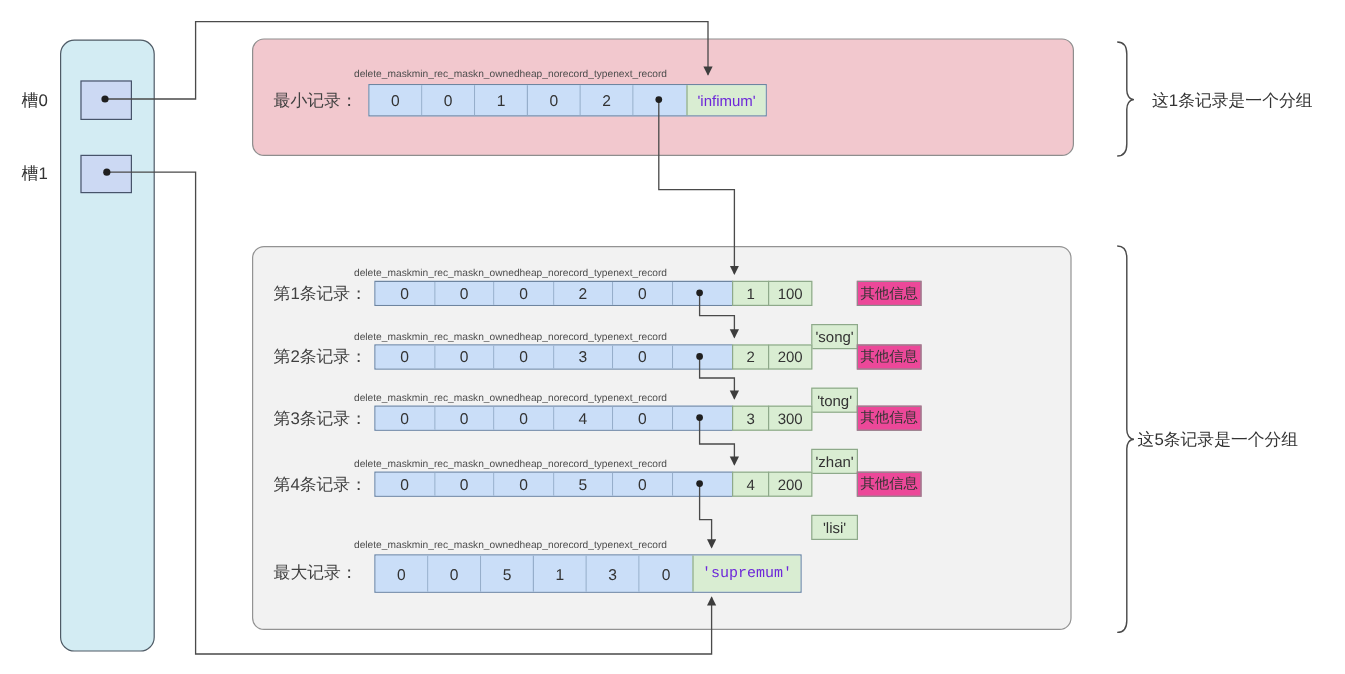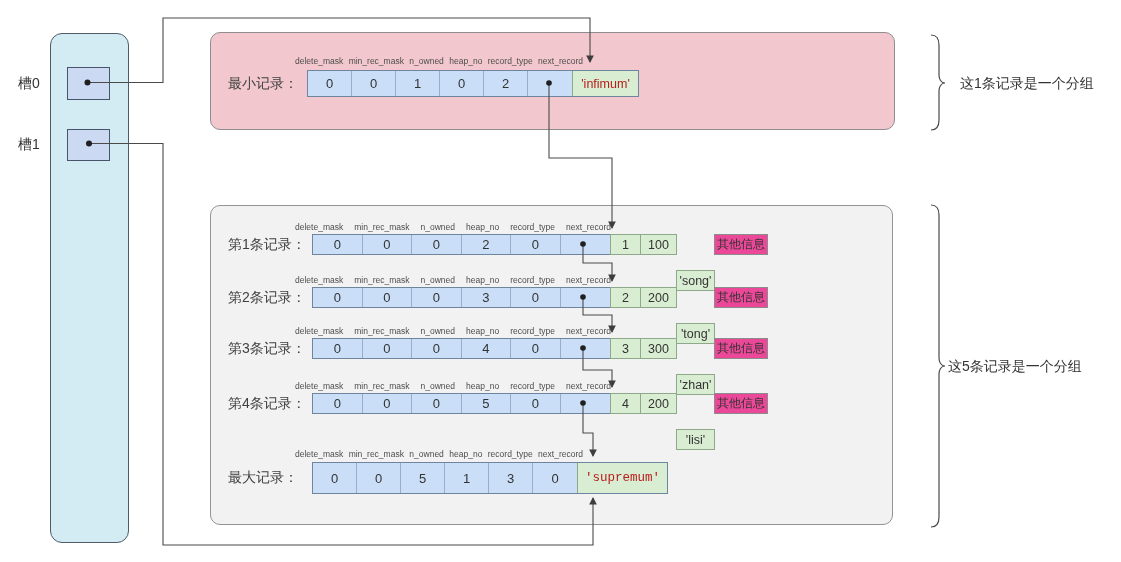--- a/index.html
+++ b/index.html
@@ -21,37 +21,37 @@
     left:210px;top:32px;width:685px;height:98px;
     background:#f2c8ce;border:1px solid #8e8e8e;border-radius:10px;
   }
   .gray{
     left:210px;top:205px;width:683px;height:320px;
     background:#f2f2f2;border:1px solid #939393;border-radius:10px;
   }
   
   .rowlabel{position:absolute;font-size:14px;line-height:18px;color:#404040;white-space:nowrap;}
   .hdr{
-    position:absolute;display:flex;justify-content:space-between;
+    position:absolute;display:flex;
     font-size:8.5px;color:#4d4d4d;white-space:nowrap;letter-spacing:0;
   }
   .cellrow{
     position:absolute;display:flex;border:1px solid #6e85a0;background:#cadef8;
   }
   .cell{
     box-sizing:border-box;display:flex;align-items:center;justify-content:center;
     background:#cadef8;border-right:1px solid #96aecb;font-size:13px;color:#333;
   }
   .cell.rec{width:49.5px;height:19px;}
   .cell.sys{width:44px;height:25px;}
   .cell.sup{width:44px;height:30px;}
   .cell.last{border-right:none;}
   .gjoin{
     box-sizing:border-box;display:flex;align-items:center;justify-content:center;
-    background:#d9edd2;border-left:1px solid #8ea98a;font-size:12.5px;color:#b91c1c;white-space:nowrap;
+    background:#d9edd2;border-left:1px solid #8ea98a;font-size:12.5px;color:#6d28d9;white-space:nowrap;
   }
   .extras{position:absolute;display:flex;}
   .xcell{
     box-sizing:border-box;display:flex;align-items:center;justify-content:center;
     background:#d9edd2;border:1px solid #8ea98a;font-size:12.5px;color:#333;
     margin-left:-1px;height:21px;white-space:nowrap;
   }
   .xcell.x0{width:31px;margin-left:0;}
   .xcell.x1{width:37px;}
   .xcell.x2{width:39px;margin-top:36px;}

